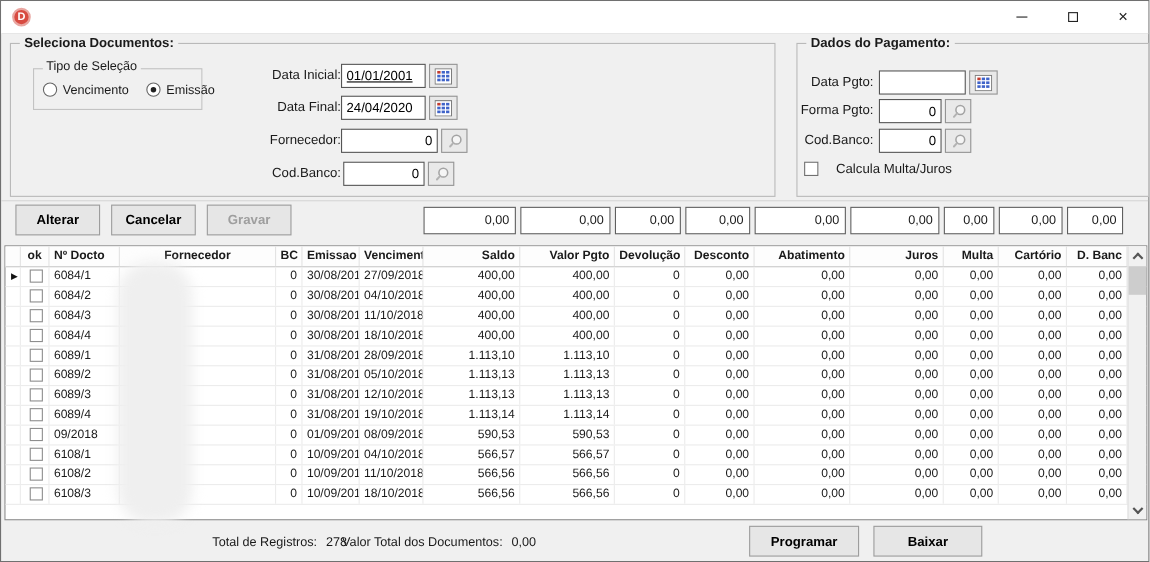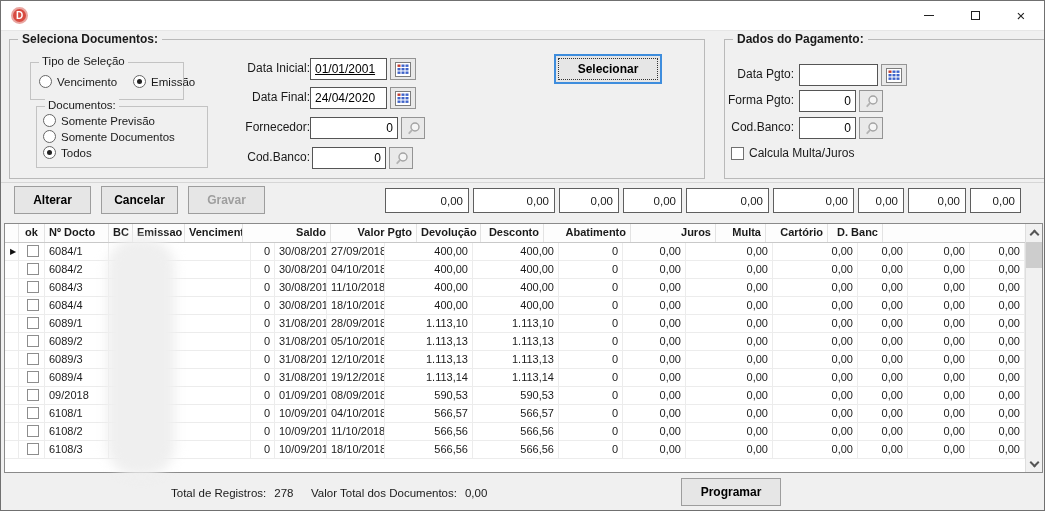--- a/index.html
+++ b/index.html
@@ -102,37 +102,20 @@
             <span class="rb"></span>
             <span>Vencimento</span>
           </label>
           <label class="radio">
             <span class="rb on"></span>
             <span>Emissão</span>
           </label>
         </div>
     </div>
 
-    <div class="igroup" style="left:26px;top:66px;width:172px;height:62px;">
-      <span class="iglabel">Documentos:</span>
-      <div style="position:absolute;left:6px;top:7px;display:flex;flex-direction:column;gap:3px;">
-          <label class="radio">
-            <span class="rb"></span>
-            <span>Somente Previsão</span>
-          </label>
-          <label class="radio">
-            <span class="rb"></span>
-            <span>Somente Documentos</span>
-          </label>
-          <label class="radio">
-            <span class="rb on"></span>
-            <span>Todos</span>
-          </label>
-        </div>
-    </div>
 
     <span class="flabel" style="left:200px;top:21px;width:100px;">Data Inicial:</span>
     <input class="tfield" style="left: 300px; top: 18px; width: 77px; text-decoration: underline;" value="01/01/2001">
     <button class="ibtn" style="left:380px;top:18px;width:26px;">
       <svg width="16" height="15" viewBox="0 0 16 15">
           <rect x="0.5" y="0.5" width="15" height="14" fill="#fff" stroke="#7d7d7d"></rect>
           <rect x="2.5" y="2.5" width="3" height="2.4" fill="#c23b2e"></rect>
           <rect x="6.5" y="2.5" width="3" height="2.4" fill="#3f63c9"></rect>
           <rect x="10.5" y="2.5" width="3" height="2.4" fill="#3f63c9"></rect>
           <rect x="2.5" y="6" width="3" height="2.4" fill="#3f63c9"></rect>
@@ -173,21 +156,20 @@
     <span class="flabel" style="left:200px;top:110px;width:100px;">Cod.Banco:</span>
     <input class="tfield num" style="left: 302px; top: 107px; width: 74px;" value="0">
     <button class="ibtn" style="left:379px;top:107px;width:24px;">
       <svg width="15" height="15" viewBox="0 0 15 15">
           <circle cx="9" cy="6" r="4" fill="#f5f5f5" stroke="#a3a3a3" stroke-width="1.4"></circle>
           <line x1="6.2" y1="8.8" x2="3.2" y2="12.2" stroke="#b3b3b3" stroke-width="1.8" stroke-linecap="round"></line>
         </svg>
     </button>
   </div>
 
-  <button class="btn focused" style="left:553px;top:53px;width:108px;height:30px;">Selecionar</button>
 
   <div class="group" style="left:713px;top:38px;width:323px;height:140px;margin-left:10px;">
     <span class="glabel bold">Dados do Pagamento:</span>
 
     <span class="flabel" style="left:0px;top:27px;width:69px;">Data Pgto:</span>
     <input class="tfield" style="left: 74px; top: 24px; width: 79px;" value="">
     <button class="ibtn" style="left:156px;top:24px;width:26px;">
       <svg width="16" height="15" viewBox="0 0 16 15">
           <rect x="0.5" y="0.5" width="15" height="14" fill="#fff" stroke="#7d7d7d"></rect>
           <rect x="2.5" y="2.5" width="3" height="2.4" fill="#c23b2e"></rect>
@@ -213,21 +195,21 @@
 
     <span class="flabel" style="left:0px;top:80px;width:69px;">Cod.Banco:</span>
     <input class="tfield num" style="left: 74px; top: 77px; width: 57px;" value="0">
     <button class="ibtn" style="left:134px;top:77px;width:24px;">
       <svg width="15" height="15" viewBox="0 0 15 15">
           <circle cx="9" cy="6" r="4" fill="#f5f5f5" stroke="#a3a3a3" stroke-width="1.4"></circle>
           <line x1="6.2" y1="8.8" x2="3.2" y2="12.2" stroke="#b3b3b3" stroke-width="1.8" stroke-linecap="round"></line>
         </svg>
     </button>
 
-    <label style="position:absolute;left:6px;top:106px;display:flex;align-items:center;gap:5px;font-size:12px;">
+    <label style="position:absolute;left:6px;top:106px;display:flex;align-items:center;gap:16px;font-size:12px;">
       <span class="cbox"></span>
       <span>Calcula Multa/Juros</span>
     </label>
   </div>
 
   <div class="hline"></div>
 
   <button class="btn" style="left:13px;top:185px;width:77px;height:28px;">Alterar</button>
   <button class="btn" style="left:100px;top:185px;width:77px;height:28px;">Cancelar</button>
   <button class="btn disabled" style="left:187px;top:185px;width:77px;height:28px;">Gravar</button>
@@ -242,20 +224,21 @@
       <div class="totbox" style="width: 46px; margin-right: 4px;">0,00</div>
       <div class="totbox" style="width: 58px; margin-right: 4px;">0,00</div>
       <div class="totbox" style="width: 51px; margin-right: 4px;">0,00</div>
     </div>
 
   <div class="grid">
     <div class="ghead">
         <div class="hcell al-center" style="width: 14px;"></div>
         <div class="hcell al-center" style="width: 26px;">ok</div>
         <div class="hcell al-left" style="width: 64px;">Nº Docto</div>
+        <div class="hcell al-center" style="width: 142px;">Fornecedor</div>
         <div class="hcell al-right" style="width: 24px;">BC</div>
         <div class="hcell al-left" style="width: 52px;">Emissao</div>
         <div class="hcell al-left" style="width: 58px;">Vencimento</div>
         <div class="hcell al-right" style="width: 88px;">Saldo</div>
         <div class="hcell al-right" style="width: 86px;">Valor Pgto</div>
         <div class="hcell al-right" style="width: 64px;">Devolução</div>
         <div class="hcell al-right" style="width: 63px;">Desconto</div>
         <div class="hcell al-right" style="width: 87px;">Abatimento</div>
         <div class="hcell al-right" style="width: 85px;">Juros</div>
         <div class="hcell al-right" style="width: 50px;">Multa</div>
@@ -389,21 +372,21 @@
           <div class="gcell al-right" style="width: 62px;">0,00</div>
           <div class="gcell al-right" style="width: 55px;">0,00</div>
         </div>
         <div class="grow">
           <div class="gcell al-center" style="width: 14px;"></div>
           <div class="gcell al-center" style="width: 26px;"><span class="cb"></span></div>
           <div class="gcell al-left" style="width: 64px;">6089/4</div>
           <div class="gcell al-center" style="width: 142px;"></div>
           <div class="gcell al-right" style="width: 24px;">0</div>
           <div class="gcell al-left" style="width: 52px;">31/08/2018</div>
-          <div class="gcell al-left" style="width: 58px;">19/12/2018</div>
+          <div class="gcell al-left" style="width: 58px;">19/10/2018</div>
           <div class="gcell al-right" style="width: 88px;">1.113,14</div>
           <div class="gcell al-right" style="width: 86px;">1.113,14</div>
           <div class="gcell al-right" style="width: 64px;">0</div>
           <div class="gcell al-right" style="width: 63px;">0,00</div>
           <div class="gcell al-right" style="width: 87px;">0,00</div>
           <div class="gcell al-right" style="width: 85px;">0,00</div>
           <div class="gcell al-right" style="width: 50px;">0,00</div>
           <div class="gcell al-right" style="width: 62px;">0,00</div>
           <div class="gcell al-right" style="width: 55px;">0,00</div>
         </div>
@@ -485,23 +468,24 @@
       <div class="sarrow" style="top:0;">
           <span class="chev up"></span>
         </div>
       <div class="sthumb"></div>
       <div class="sarrow" style="bottom:0;">
           <span class="chev down"></span>
         </div>
     </div>
   </div>
 
-  <div class="ftext" style="left:170px;top:486px;">
+  <div class="ftext" style="left:192px;top:486px;">
     <span>Total de Registros:</span>
     <span>278</span>
   </div>
   <div class="ftext" style="left:310px;top:486px;">
     <span>Valor Total dos Documentos:</span>
     <span>0,00</span>
   </div>
   <button class="btn" style="left:680px;top:477px;width:100px;height:28px;">Programar</button>
+  <button class="btn" style="left:793px;top:477px;width:99px;height:28px;">Baixar</button>
 
 </div>
 
 </body></html>

